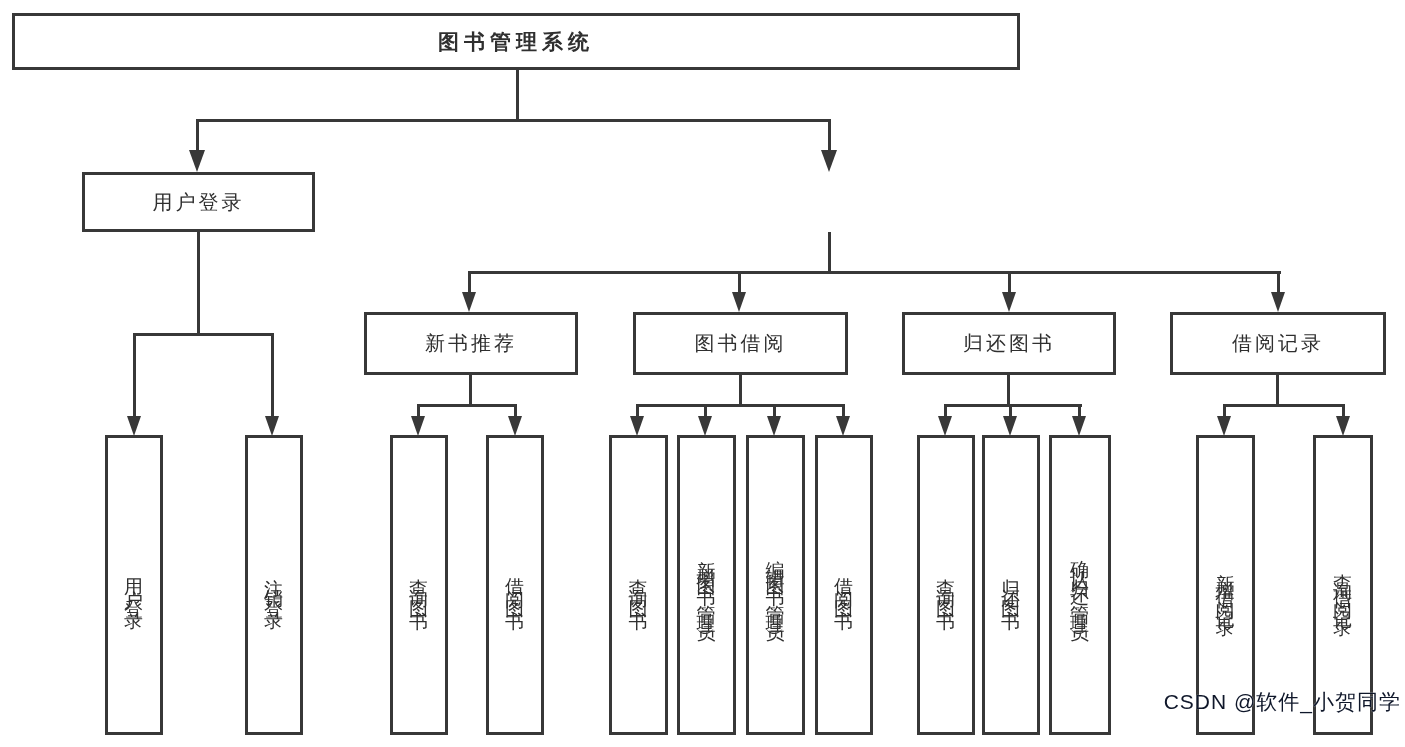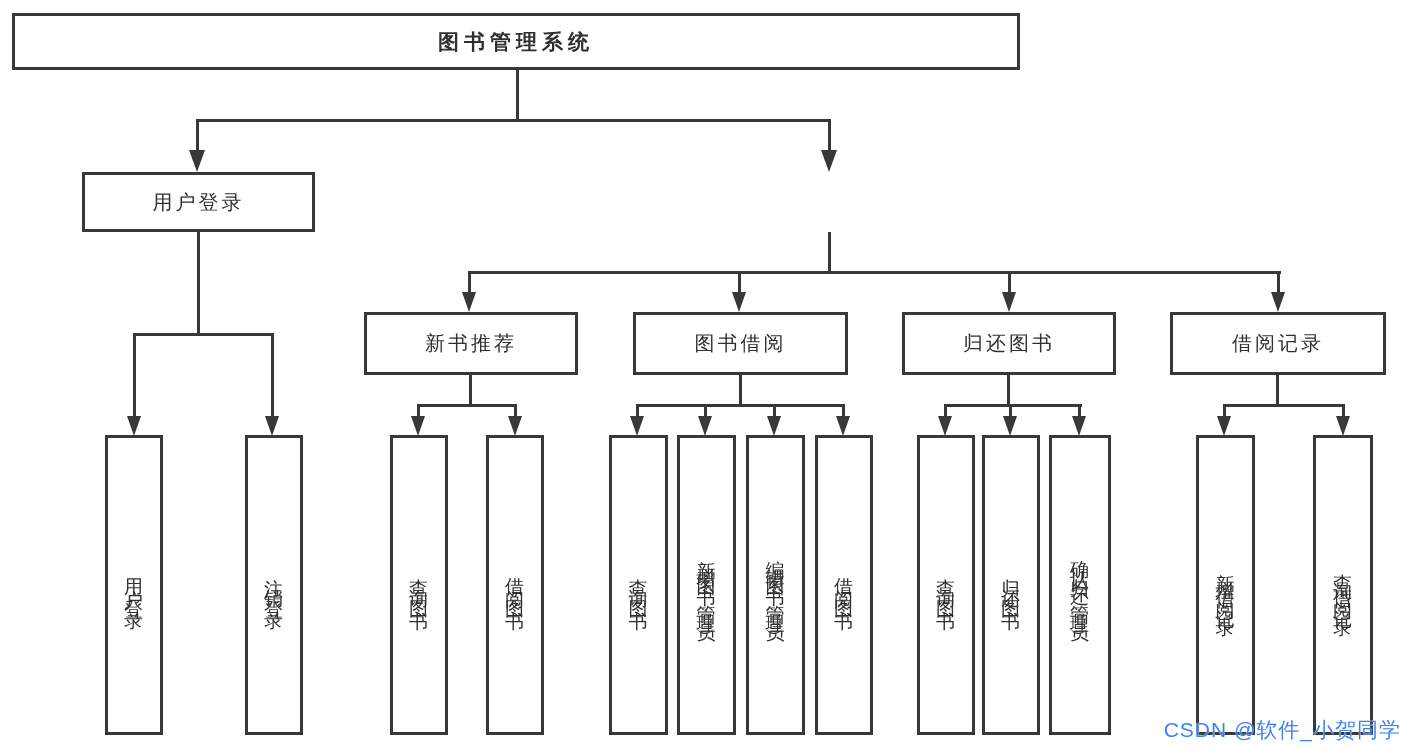--- a/index.html
+++ b/index.html
@@ -64,23 +64,23 @@
     border-top: 22px solid #383838;
   }
   .arr.sm {
     border-left: 7px solid transparent;
     border-right: 7px solid transparent;
     border-top: 20px solid #383838;
   }
   #watermark {
     position: absolute;
     right: 4px;
-    top: 716px;
+    top: 688px;
     font-size: 21px;
-    color: #3b82f6;
+    color: #0f172a;
     letter-spacing: 1px;
     white-space: nowrap;
     text-shadow: 0 0 1px #ffffff;
   }
 </style>
 </head>
 <body>
 
 <div id="canvas">
 

